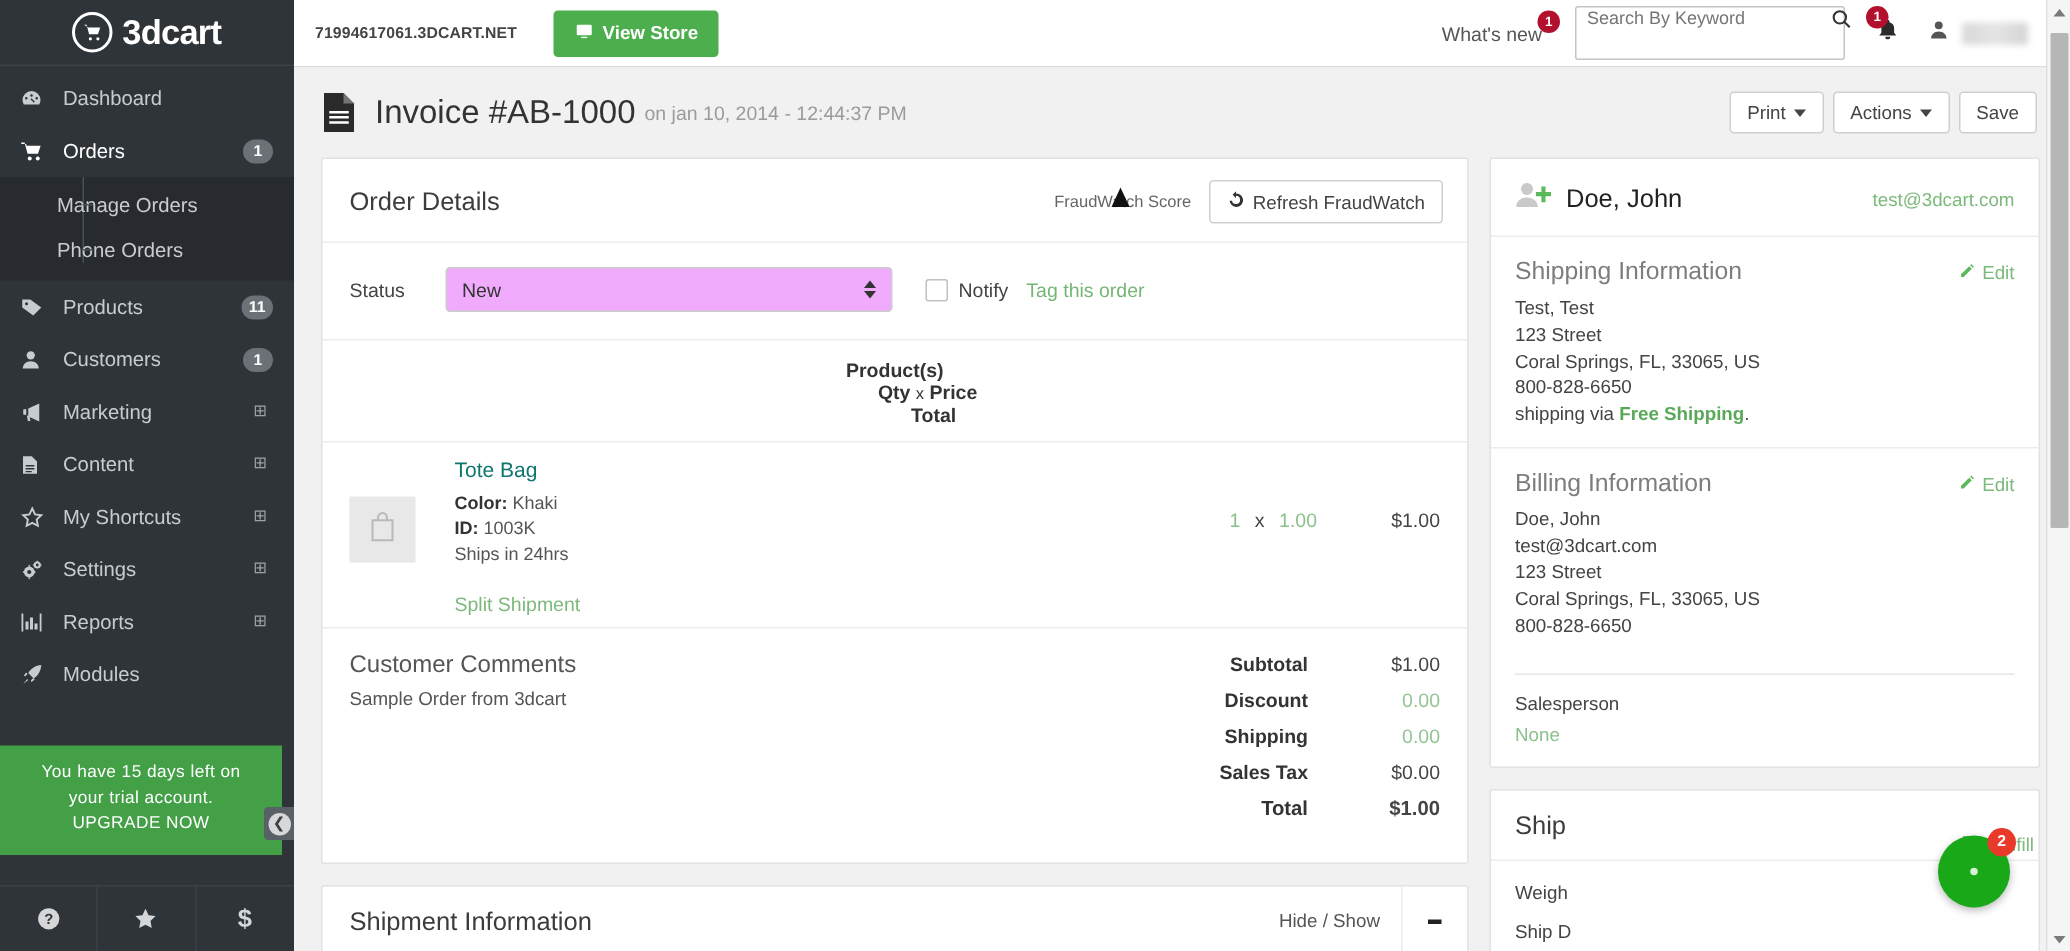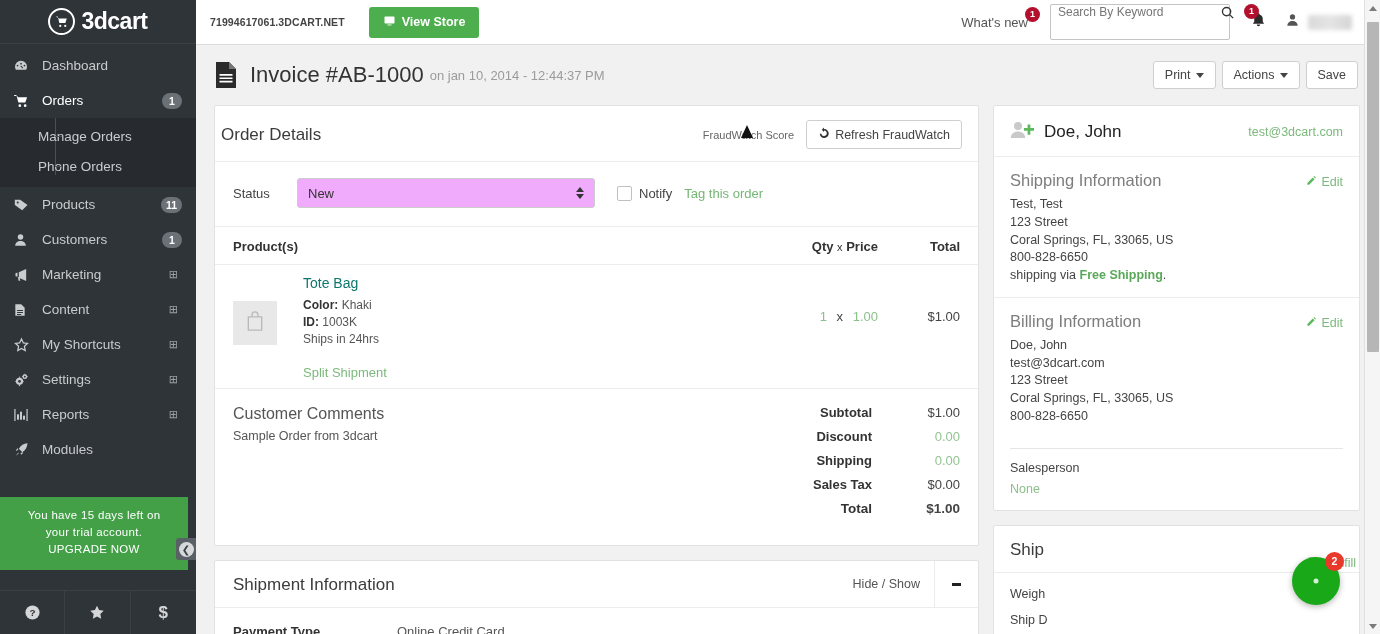--- a/index.html
+++ b/index.html
@@ -185,21 +185,21 @@
   }
   .caret { width:0;height:0;border-left:4px solid transparent;border-right:4px solid transparent;border-top:5px solid #444; }
 
   .columns { display:flex; padding: 0 20px 0 18px; gap: 14px; }
   .col-main { width: 765px; }
   .col-side { width: 367px; }
 
   .card { background:#fff; border:1px solid #e2e2e2; border-radius:2px; margin-bottom: 14px; }
   .card-head {
     display:flex; align-items:center;
-    padding: 14px 16px 12px 6px;
+    padding: 14px 16px 12px 18px;
     border-bottom: 1px solid #ececec;
     justify-content: space-between;
   }
   .card-title { font-size:17px; color:#3c3c3c; }
   .card-head-right { margin-left:auto; display:flex; align-items:center; gap:12px; }
   .fw-score { font-size:11px; color:#666; position:relative; }
   .cursor-arrow {
     position:absolute; left:38px; top:-4px;
     width:0;height:0;
     border-left:6px solid transparent;border-right:6px solid transparent;border-bottom:13px solid #111;
@@ -224,21 +224,21 @@
     margin-left: 22px;
   }
   .notify-lbl { font-size:13px; color:#444; margin-left:7px; }
   .link-green { color:#75b675; font-size:13px; margin-left:12px; cursor:pointer; }
 
   
   .prod-head {
     display:flex; align-items:center;
     padding: 12px 18px 10px 18px;
     border-top: 1px solid #ececec;
-    font-size: 13px; font-weight:bold; color:#333;
+    font-size: 13px; font-weight:bold; color:#333;flex-direction:column;
   }
   .prod-head .ph-prod { flex:1; }
   .ph-qty { width: 110px; text-align:right; }
   .ph-qty .xmark { font-weight:normal; font-size:11px; }
   .ph-total { width: 82px; text-align:right; }
 
   .prod-row { display:flex; padding: 10px 18px 8px 18px; border-top:1px solid #ececec; }
   .thumb {
     width:44px;height:44px;background:#e8e8e8;
     display:flex;align-items:center;justify-content:center;

